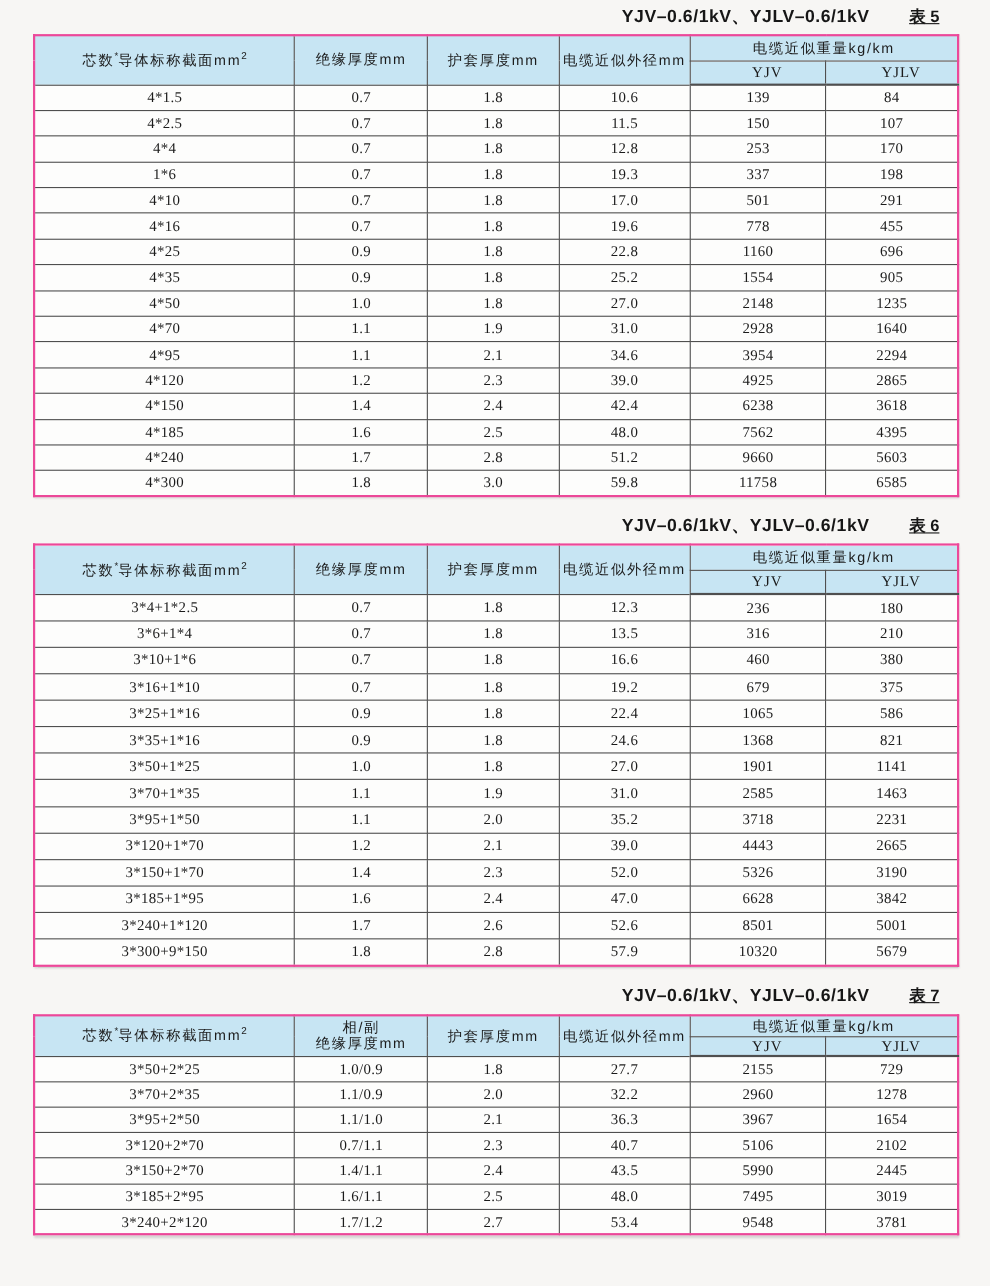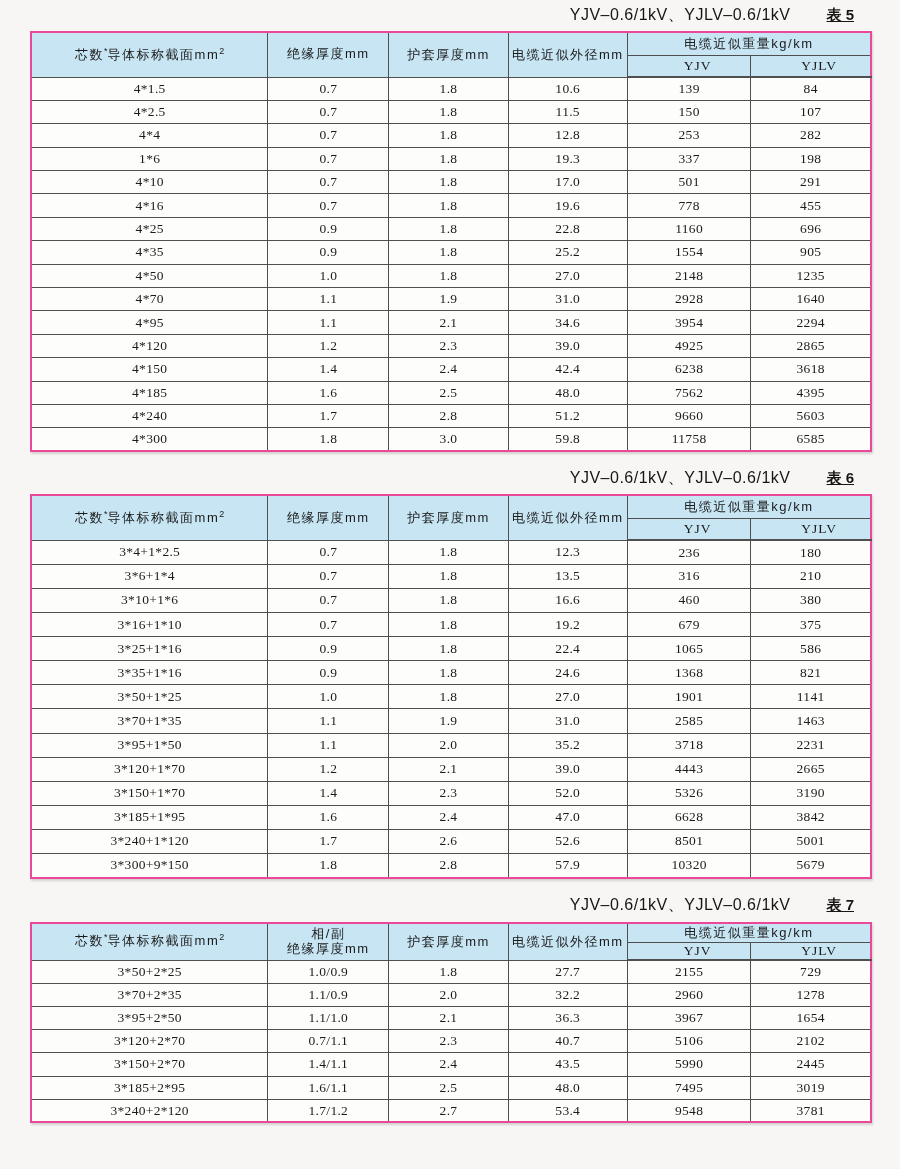--- a/index.html
+++ b/index.html
@@ -18,21 +18,21 @@
   }
   .title-row {
     height: 24px;
     display: flex;
     justify-content: flex-end;
     align-items: center;
     padding-right: 46px;
   }
   .title-row .tbl-title {
     font-size: 16px;
-    font-weight: 400;
+    font-weight: 700;
     letter-spacing: 0.5px;
     color: #161616;
   }
   .title-row .tbl-no {
     font-size: 15px;
     font-weight: 600;
     margin-left: 36px;
     color: #161616;
     text-decoration: underline;
   }
@@ -139,21 +139,21 @@
             <td>11.5</td>
             <td>150</td>
             <td>107</td>
           </tr>
           <tr>
             <td>4*4</td>
             <td>0.7</td>
             <td>1.8</td>
             <td>12.8</td>
             <td>253</td>
-            <td>282</td>
+            <td>170</td>
           </tr>
           <tr>
             <td>1*6</td>
             <td>0.7</td>
             <td>1.8</td>
             <td>19.3</td>
             <td>337</td>
             <td>198</td>
           </tr>
           <tr>

